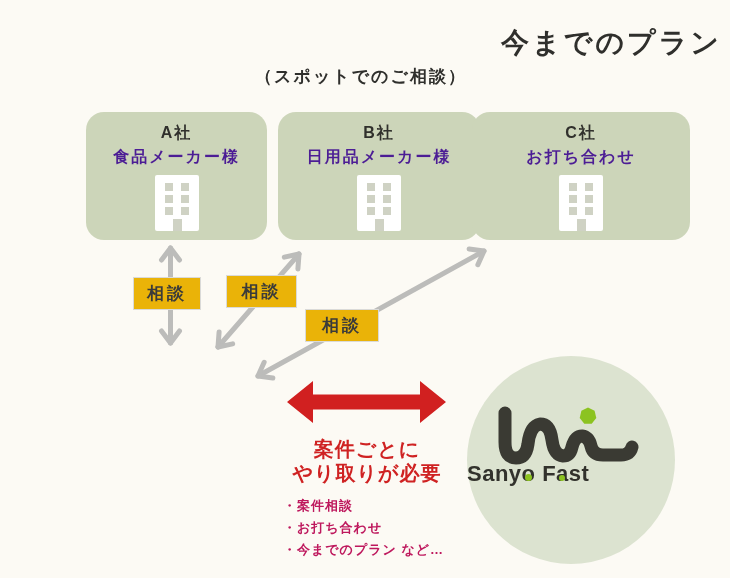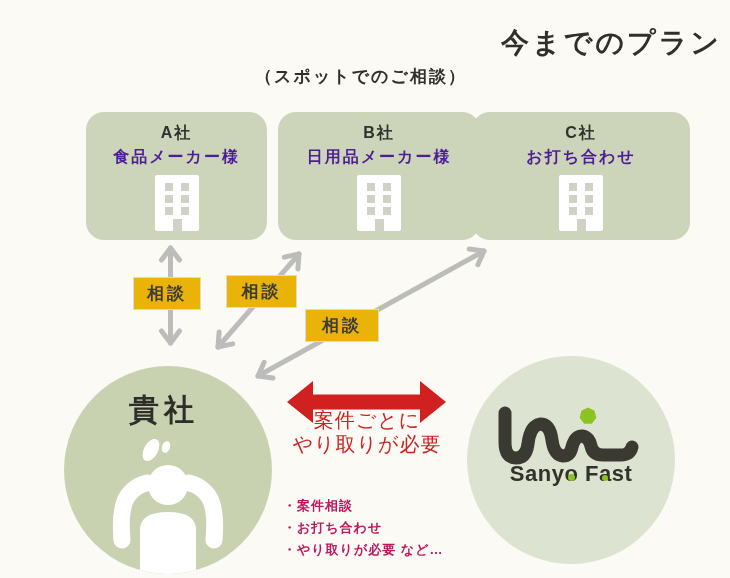--- a/index.html
+++ b/index.html
@@ -40,35 +40,35 @@
   .client-circle{
     position:absolute;left:64px;top:366px;width:208px;height:208px;
     border-radius:50%;background:#c8d2b0;overflow:hidden;z-index:1;
   }
   .client-label{
     position:absolute;left:0;top:24px;width:200px;text-align:center;
     font-size:30px;font-weight:800;letter-spacing:5px;color:#2d2d29;
   }
   .person{position:absolute;left:0;top:0;}
   .exchange-caption{
-    position:absolute;left:277px;top:408px;width:180px;text-align:center;
-    font-size:20px;font-weight:400;line-height:24px;letter-spacing:1px;
+    position:absolute;left:277px;top:437px;width:180px;text-align:center;
+    font-size:20px;font-weight:700;line-height:24px;letter-spacing:1px;
     color:#cf2222;z-index:4;
   }
   .tasks{
     position:absolute;left:283px;top:495px;z-index:4;
     font-size:13px;font-weight:700;line-height:22px;letter-spacing:1px;color:#be185d;
   }
   .provider-circle{
     position:absolute;left:467px;top:356px;width:208px;height:208px;
     border-radius:50%;background:#dce3d0;z-index:1;
   }
   .logo-mark{position:absolute;left:28px;top:44px;}
   .brand{
-    position:absolute;left:0;top:105px;width:208px;text-align:center;
+    position:absolute;left:0;top:105px;width:208px;text-align:left;
     font-size:22px;font-weight:800;letter-spacing:0.5px;color:#32322c;
   }
   .cnt{position:relative;display:inline-block;}
   .cnt-o::after{
     content:"";position:absolute;left:50%;top:63%;width:7px;height:7px;
     margin:-3.5px 0 0 -3.5px;border-radius:50%;background:#8cc320;
   }
   .cnt-a::after{
     content:"";position:absolute;left:50%;top:66%;width:6px;height:6px;
     margin:-3px 0 0 -3px;border-radius:50%;background:#8cc320;
@@ -118,31 +118,20 @@
       <rect x="10" y="8" width="8" height="8" fill="#cfd2c4"></rect>
         <rect x="26" y="8" width="8" height="8" fill="#cfd2c4"></rect>
       <rect x="10" y="20" width="8" height="8" fill="#cfd2c4"></rect>
         <rect x="26" y="20" width="8" height="8" fill="#cfd2c4"></rect>
       <rect x="10" y="32" width="8" height="8" fill="#cfd2c4"></rect>
         <rect x="26" y="32" width="8" height="8" fill="#cfd2c4"></rect>
       <rect x="18" y="44" width="9" height="12" fill="#cfd2c4"></rect>
     </svg>
   </div>
 
-  <div class="client-circle">
-    <div class="client-label">貴社</div>
-    <svg class="person" width="208" height="208" viewBox="0 0 208 208">
-      <ellipse cx="87" cy="84" rx="7" ry="12" transform="rotate(28 87 84)" fill="#ffffff"></ellipse>
-      <ellipse cx="102" cy="81" rx="4" ry="6" transform="rotate(18 102 81)" fill="#ffffff"></ellipse>
-      <circle cx="104" cy="119" r="20" fill="#ffffff"></circle>
-      <path d="M58,174 Q55,138 66,127 Q73,119 83,117" stroke="#ffffff" stroke-width="17" fill="none" stroke-linecap="round"></path>
-      <path d="M150,174 Q153,138 142,127 Q135,119 125,117" stroke="#ffffff" stroke-width="17" fill="none" stroke-linecap="round"></path>
-      <path d="M76,210 L76,164 Q76,146 104,146 Q132,146 132,164 L132,210 Z" fill="#ffffff"></path>
-    </svg>
-  </div>
 
   <div class="provider-circle">
     <svg class="logo-mark" width="145" height="70" viewBox="0 0 145 70">
       <path d="M10,13 L10,42 Q10,58 21,58 Q31,58 33,44 Q35,26 45,24 Q55,24 57,40 Q59,55 68,56 Q75,56 77,47 Q80,36 87,36 Q94,37 96,46 Q98,55 108,55 L126,55 Q135,55 137,47" fill="none" stroke="#3a3a33" stroke-width="13" stroke-linecap="round" stroke-linejoin="round"></path>
       <polygon points="93,7.5 99.6,10.7 101.3,17.9 96.7,23.7 89.3,23.7 84.7,17.9 86.4,10.7" fill="#8cc320"></polygon>
     </svg>
     <div class="brand"><span>Sany</span><span class="cnt cnt-o">o</span><span> F</span><span class="cnt cnt-a">a</span><span>st</span></div>
   </div>
 
   <svg class="overlay" width="730" height="578" viewBox="0 0 730 578">
@@ -162,16 +151,16 @@
   <div class="consult consult-3">相談</div>
 
   <div class="exchange-caption">
     <div>案件ごとに</div>
     <div>やり取りが必要</div>
   </div>
 
   <div class="tasks">
     <div class="task">・案件相談</div>
     <div class="task">・お打ち合わせ</div>
-    <div class="task">・やり取りが必要 など…</div>
+    <div class="task">・今までのプラン など…</div>
   </div>
 
 </div>
 
 </body></html>

